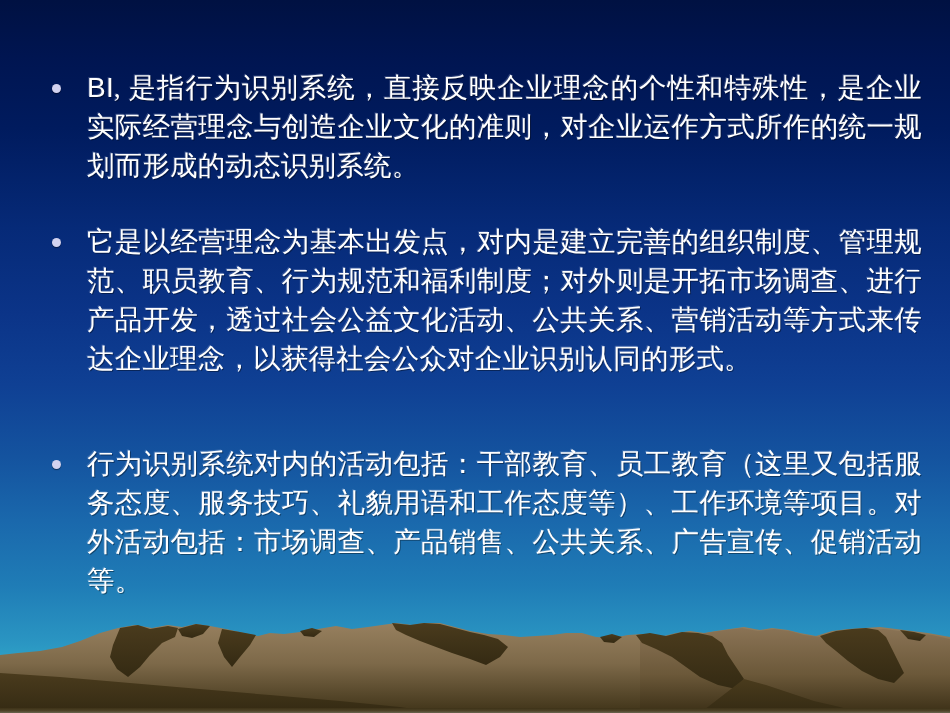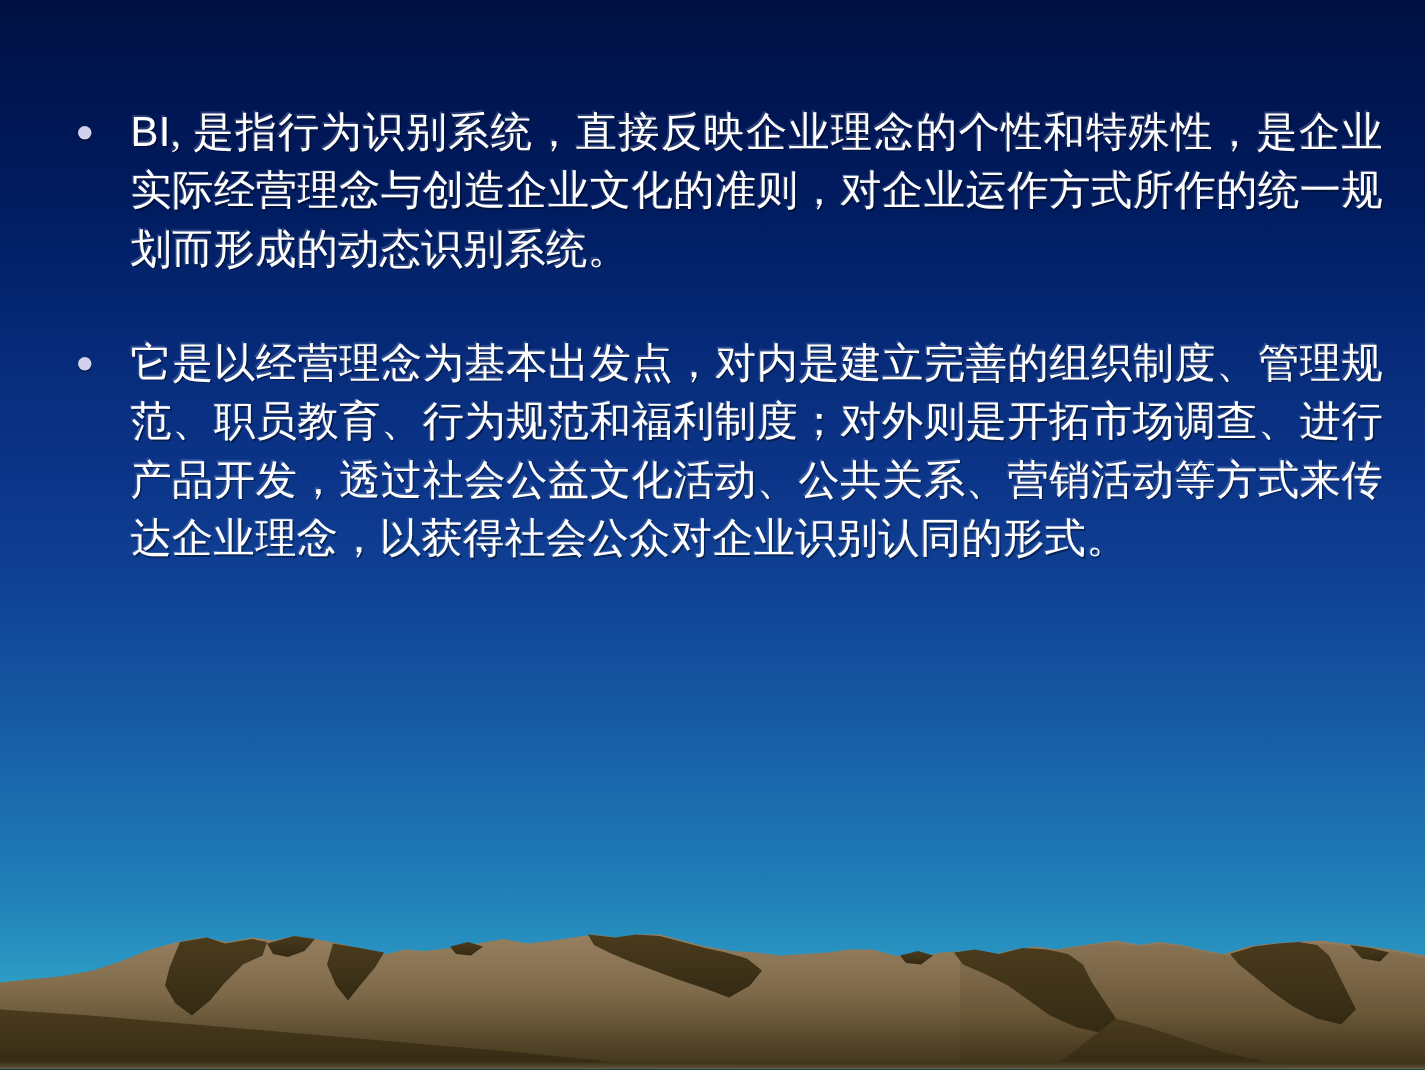--- a/index.html
+++ b/index.html
@@ -191,15 +191,19 @@
     <div class="bullet-row p1">
       <span class="bullet-dot"></span>
       <div class="para"><span class="latin">BI</span><span>, 是指行为识别系统，直接反映企业理念的个性和特殊性，是企业实际经营理念与创造企业文化的准则，对企业运作方式所作的统一规划而形成的动态识别系统。</span></div>
     </div>
 
     <div class="bullet-row p2">
       <span class="bullet-dot"></span>
       <div class="para"><span>它是以经营理念为基本出发点，对内是建立完善的组织制度、管理规范、职员教育、行为规范和福利制度；对外则是开拓市场调查、进行产品开发，透过社会公益文化活动、公共关系、营销活动等方式来传达企业理念，以获得社会公众对企业识别认同的形式。</span></div>
     </div>
 
+    <div class="bullet-row p3">
+      <span class="bullet-dot"></span>
+      <div class="para"><span>行为识别系统对内的活动包括：干部教育、员工教育（这里又包括服务态度、服务技巧、礼貌用语和工作态度等）、工作环境等项目。对外活动包括：市场调查、产品销售、公共关系、广告宣传、促销活动等。</span></div>
+    </div>
 
   </div>
 </div>
 
 </body></html>

